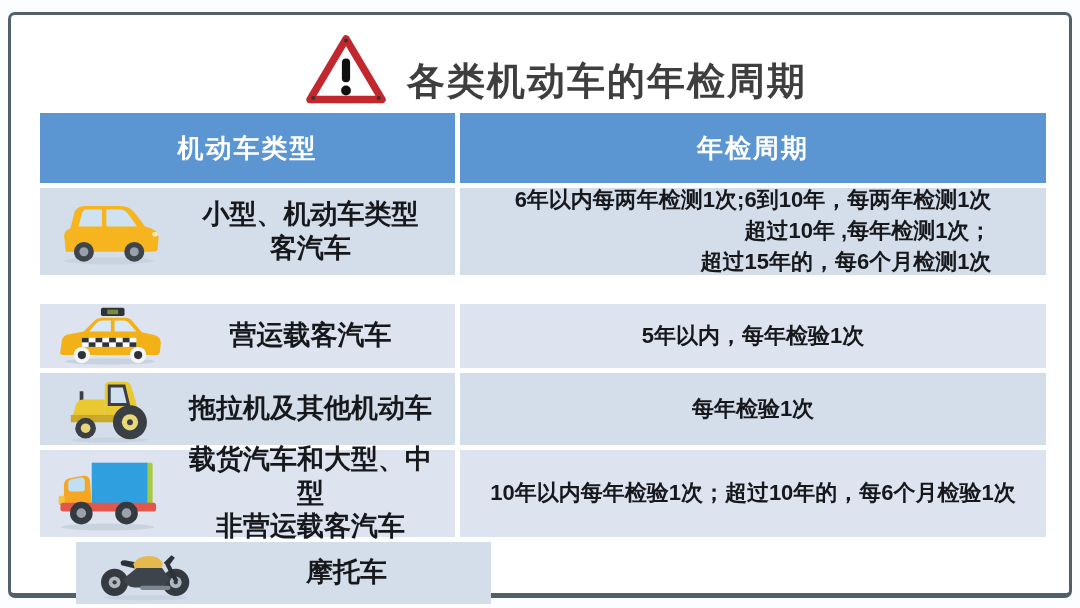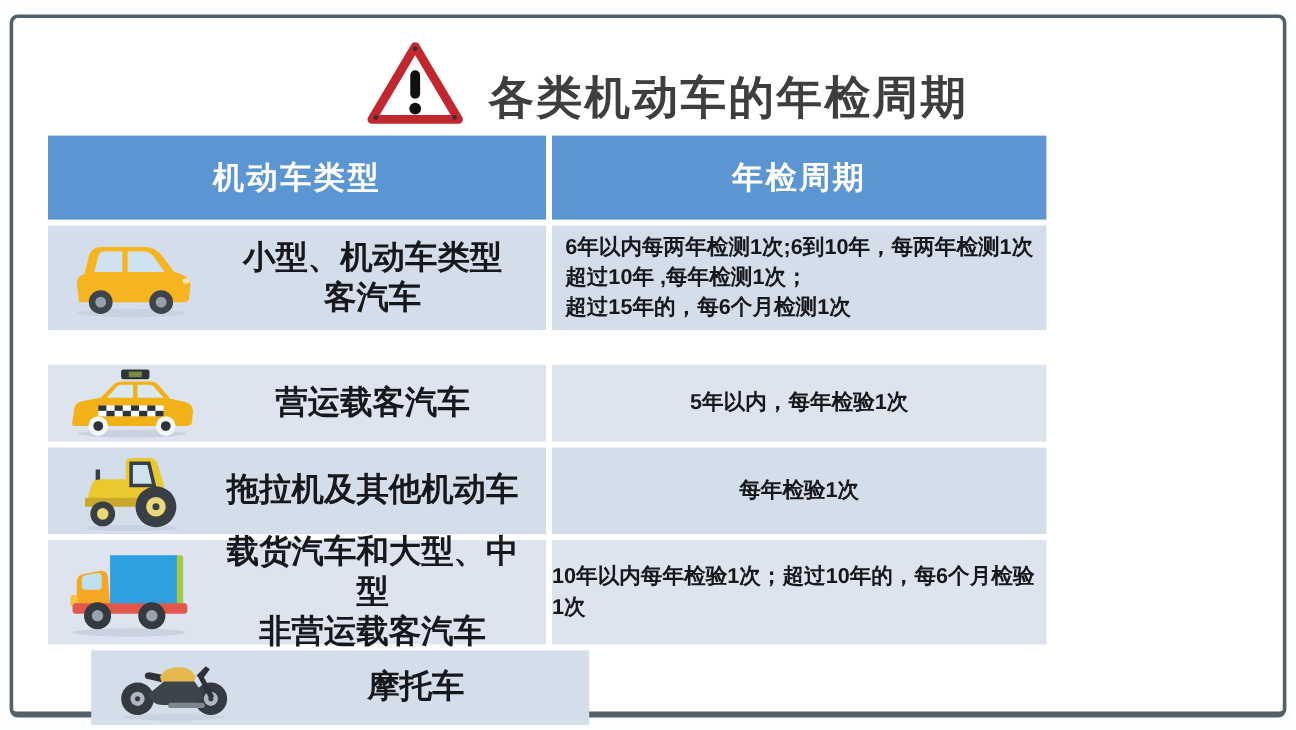--- a/index.html
+++ b/index.html
@@ -6,38 +6,38 @@
   html,body { width:1080px; height:608px; overflow:hidden; background:#fbfdfe;
     font-family:"Liberation Sans","DejaVu Sans",sans-serif; }
   .frame { position:absolute; left:8px; top:12px; width:1064px; height:586px;
     background:#fff; border:3px solid var(--frame-border,#546069);
     border-bottom-width:5px; border-radius:7px; }
   .title-row { position:absolute; left:16px; top:8px; width:100%; height:84px;
     display:flex; align-items:flex-end; justify-content:center; gap:20px; }
   .title-row h1 { font-size:38px; font-weight:bold; color:var(--title-text,#3e3e3e);
     letter-spacing:2px; }
   .warn svg { display:block; }
-  .tbl { position:absolute; left:29px; top:98px; width:832px; }
+  .tbl { position:absolute; left:29px; top:98px; width:1006px; }
   .trow, .thead { display:flex; gap:5px; margin-top:5px; }
   .thead { margin-top:0; height:70px; }
   .cell { display:flex; align-items:center; }
   .col-type { width:415px; }
   .col-period { flex:1; justify-content:center; }
   .th { background:var(--header-bg,#5b96d2); color:var(--header-text,#fff);
     font-size:26px; font-weight:bold; justify-content:center; letter-spacing:2px; }
   .trow .cell { background:var(--row-bg,#d4ddea); }
   .trow:nth-child(odd) .cell { background:var(--row-bg-alt,#dee3f0); }
   .r1 { height:87px; } .r2 { height:64px;margin-top:29px; } .r3 { height:72px; }
   .r4 { height:87px; } .r5 { height:62px;padding-left:36px; }
   .icon-wrap { width:140px; display:flex; justify-content:center; flex:none; }
   .vlabel { flex:1; text-align:center; font-size:27px; font-weight:bold;
     color:var(--body-text,#17181c); line-height:1.25; white-space:pre-line;
     padding-right:14px; }
-  .period { font-size:18px; font-weight:bold; color:var(--body-text,#17181c);
-    line-height:1.4; text-align:left; white-space:pre-line; }
+  .period { font-size:22px; font-weight:bold; color:var(--body-text,#17181c);
+    line-height:1.4; text-align:right; white-space:pre-line; }
 </style>
 </head>
 <body>
 
 <div class="frame">
 
   <div class="title-row">
     <span class="warn">
       <svg width="82" height="74" viewBox="0 0 100 90">
         <path d="M50 7 L94 81 L6 81 Z" fill="#fff" stroke="#c2272e" stroke-width="9" stroke-linejoin="round"></path>

